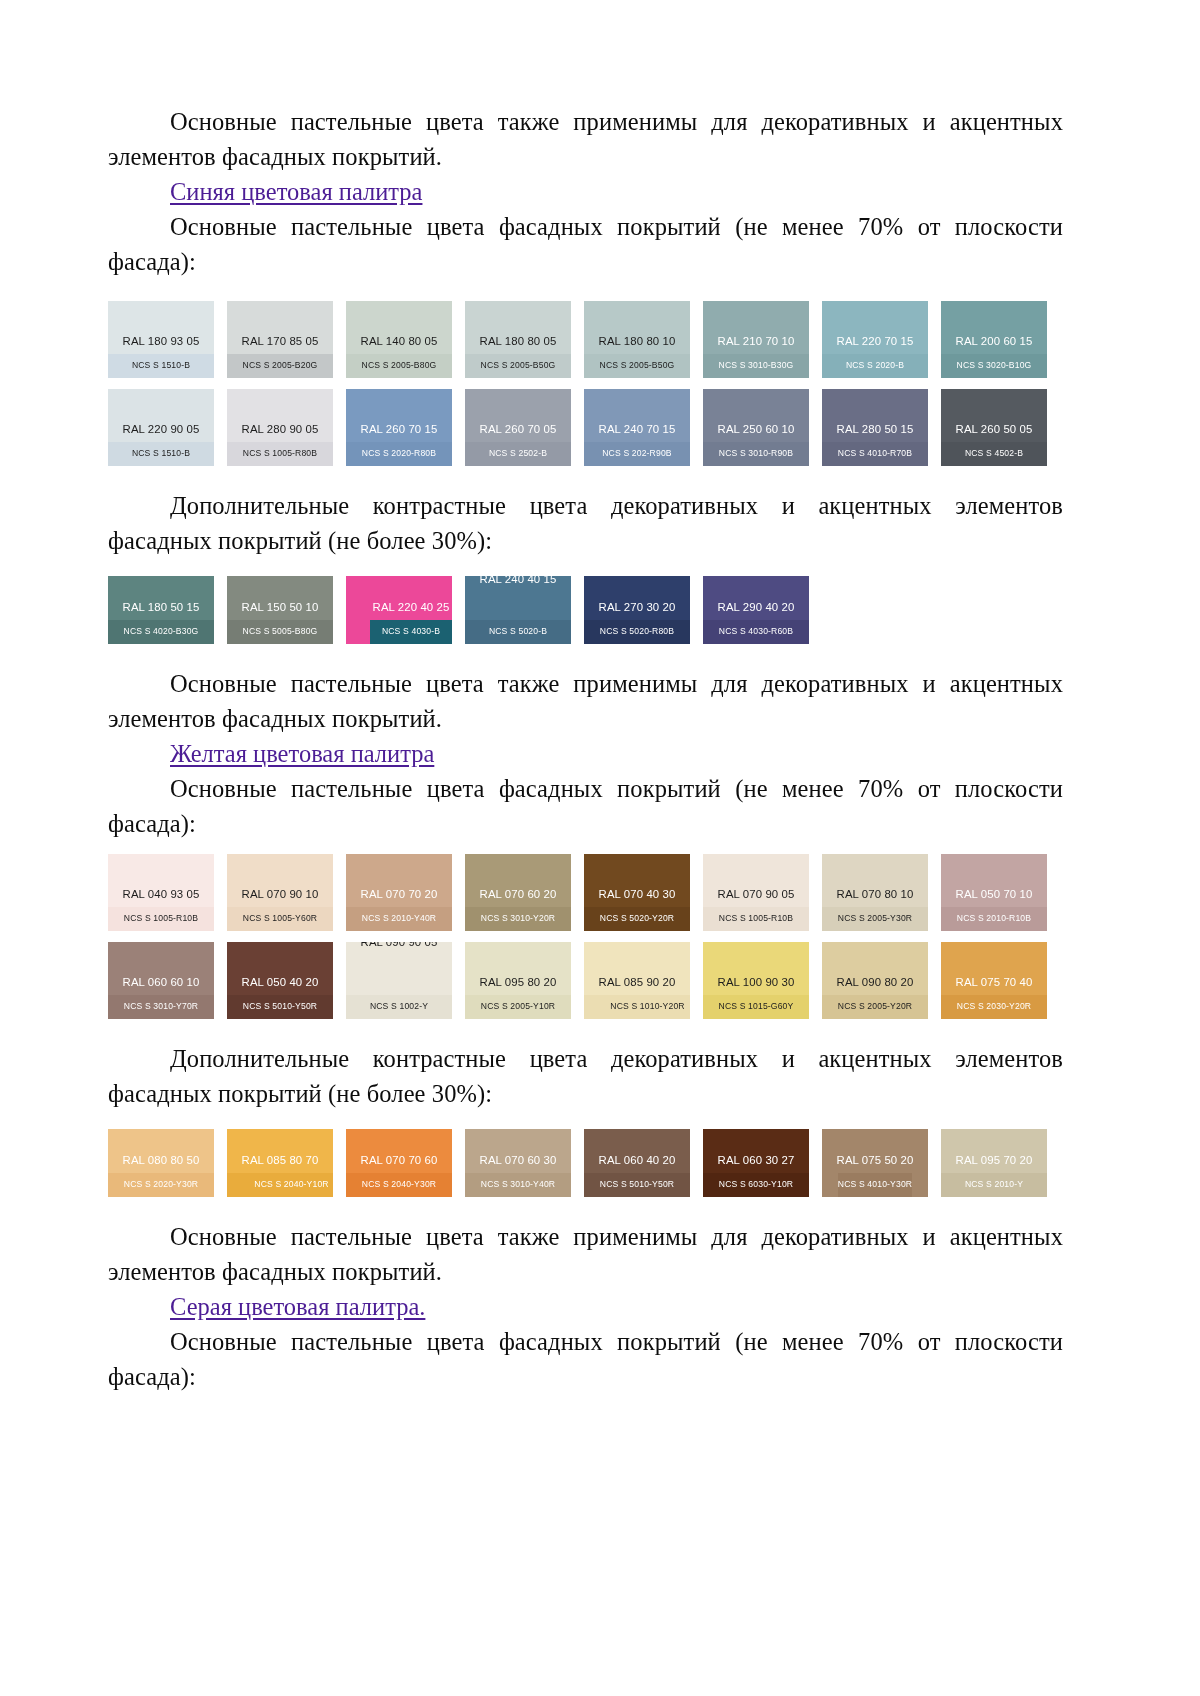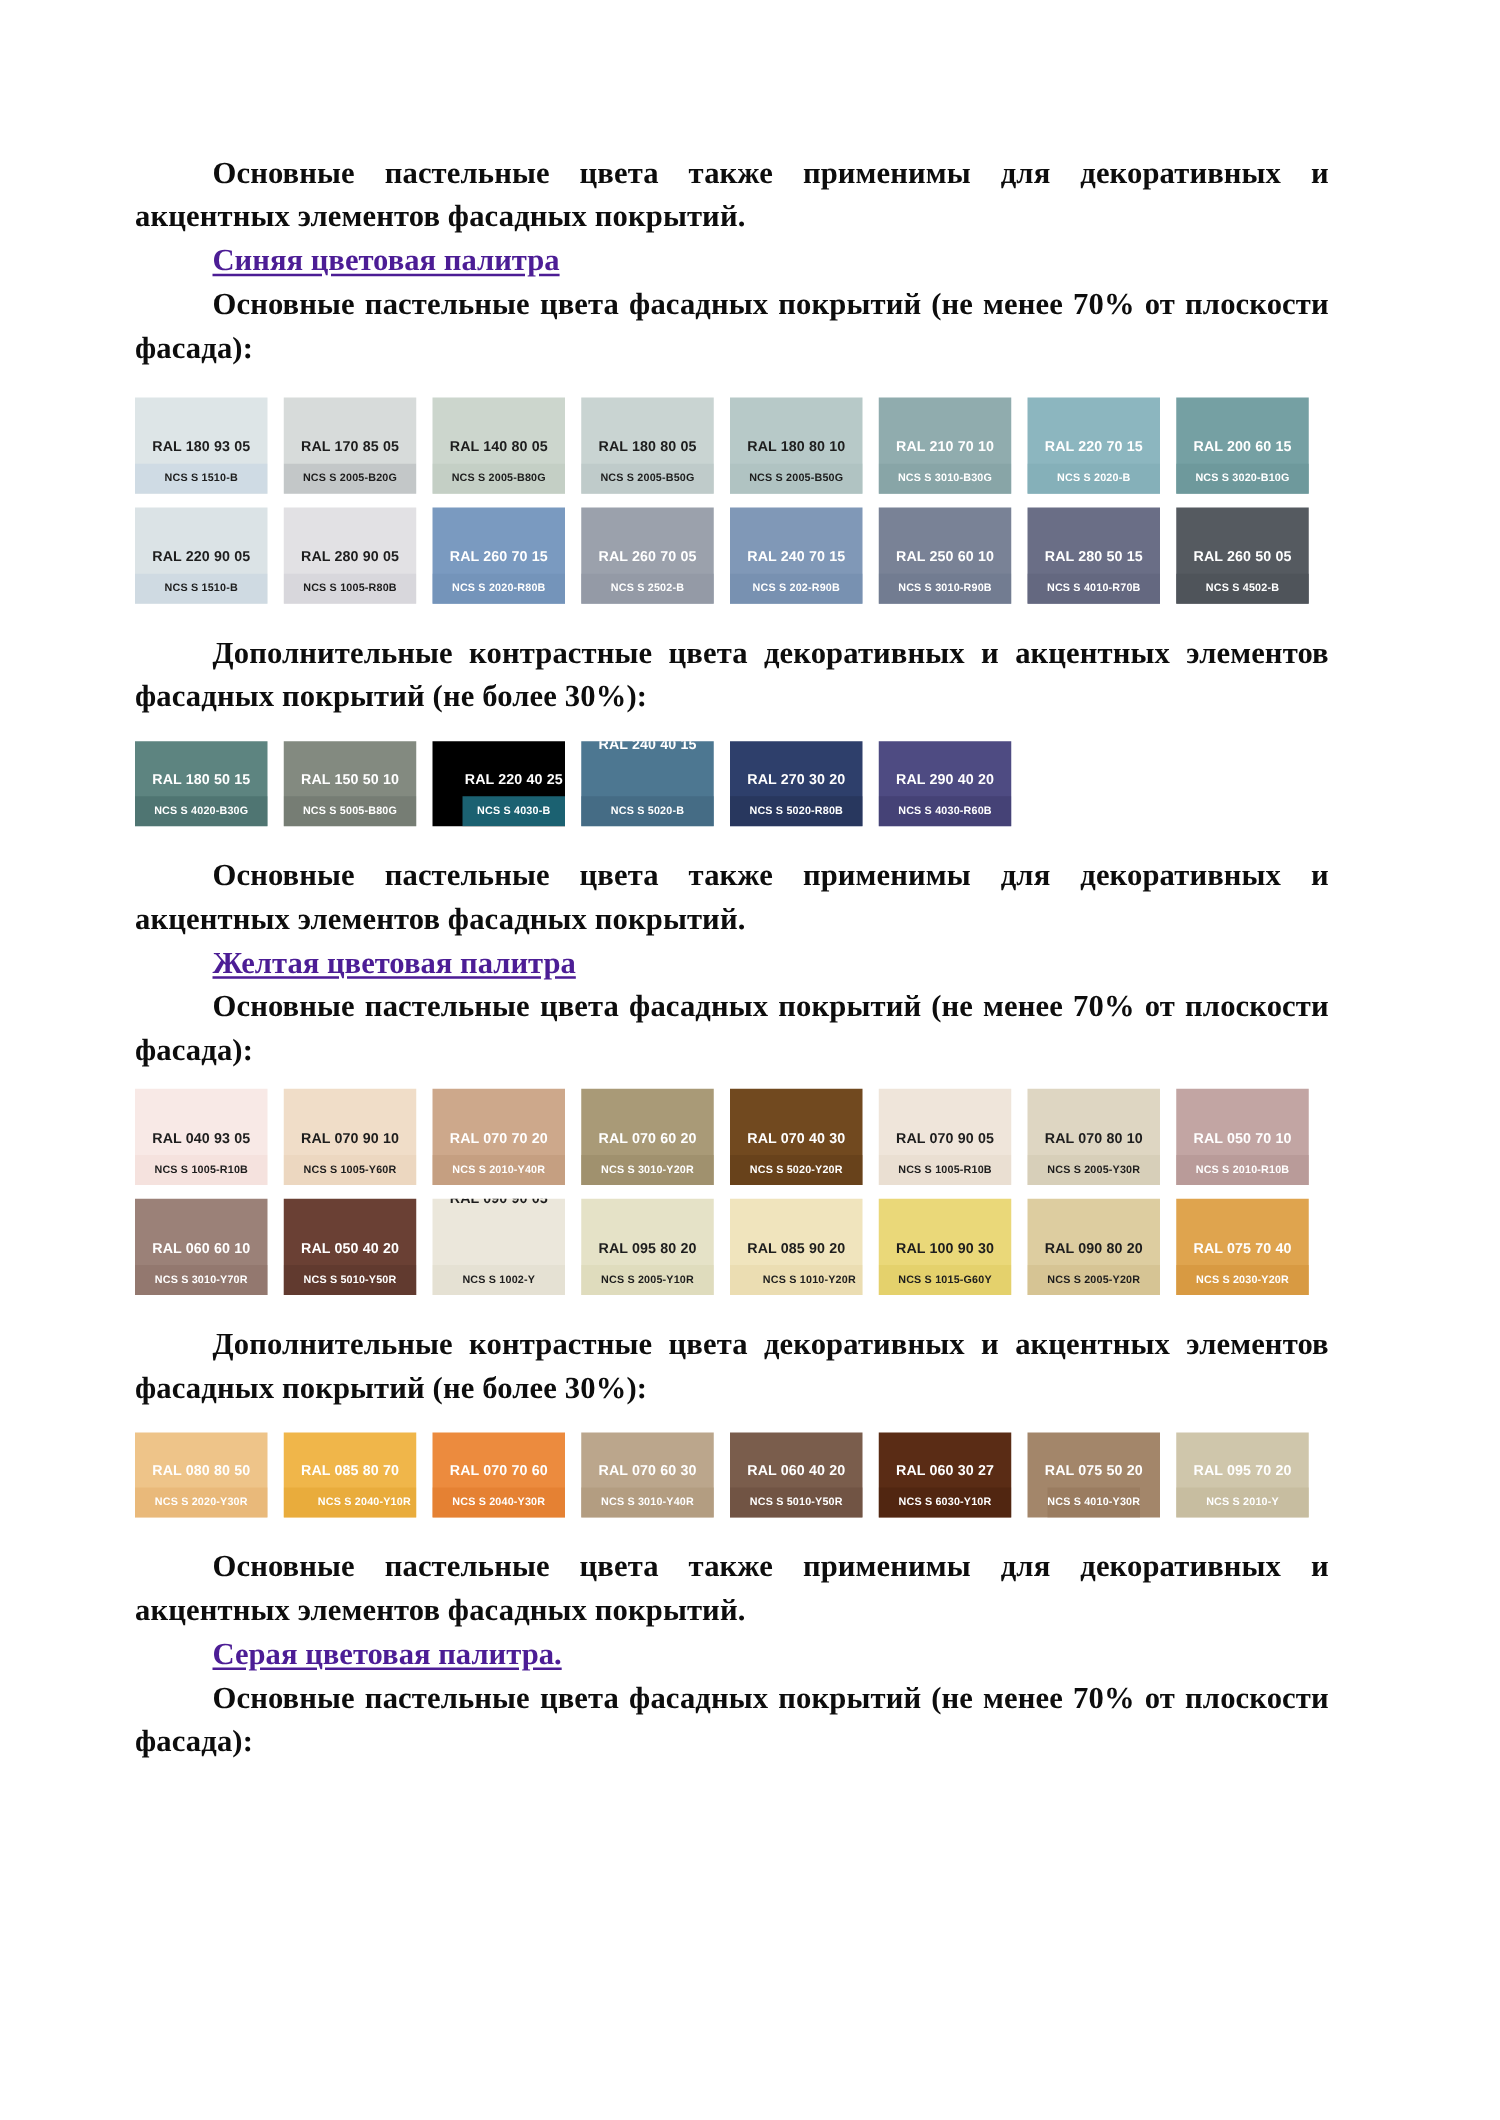--- a/index.html
+++ b/index.html
@@ -13,23 +13,22 @@
     height: 1696px;
     margin: 0 auto;
     background: #ffffff;
     box-sizing: border-box;
     font-family: "Liberation Serif", "DejaVu Serif", serif;
     overflow: hidden;
   }
   .content {
     position: absolute;
     left: 108px;
-    top: 121px;
+    top: 104px;
     width: 955px;
-    font-weight: bold;
   }
   p.body-text {
     margin: 0 0 0 0;
     font-size: 24.5px;
     line-height: 35px;
     color: #0d0d0d;
     text-align: justify;
     text-indent: 62px;
     letter-spacing: 0.1px;
   }
@@ -199,21 +198,21 @@
     <div class="palette-block">
       <div class="swatch-row accent">
           <div class="swatch banded dark" style="background: rgb(93, 132, 128);">
             <div class="ral">RAL 180 50 15</div>
             <div class="ncs" style="background: rgb(79, 117, 114);">NCS S 4020-B30G</div>
           </div>
           <div class="swatch banded dark" style="background: rgb(131, 138, 128);">
             <div class="ral">RAL 150 50 10</div>
             <div class="ncs" style="background: rgb(118, 125, 116);">NCS S 5005-B80G</div>
           </div>
-          <div class="swatch banded dark" style="background: #000000; padding-left: 24px;">
+          <div class="swatch banded dark" style="background: #ec4899; padding-left: 24px;">
             <div class="ral">RAL 220 40 25</div>
             <div class="ncs" style="background: rgb(27, 97, 113);">NCS S 4030-B</div>
           </div>
           <div class="swatch banded dark" style="background: rgb(77, 119, 145); gap: 28px;">
             <div class="ral">RAL 240 40 15</div>
             <div class="ncs" style="background: rgb(69, 108, 133);">NCS S 5020-B</div>
           </div>
           <div class="swatch banded dark" style="background: rgb(46, 63, 107);">
             <div class="ral">RAL 270 30 20</div>
             <div class="ncs" style="background: rgb(40, 55, 94);">NCS S 5020-R80B</div>

